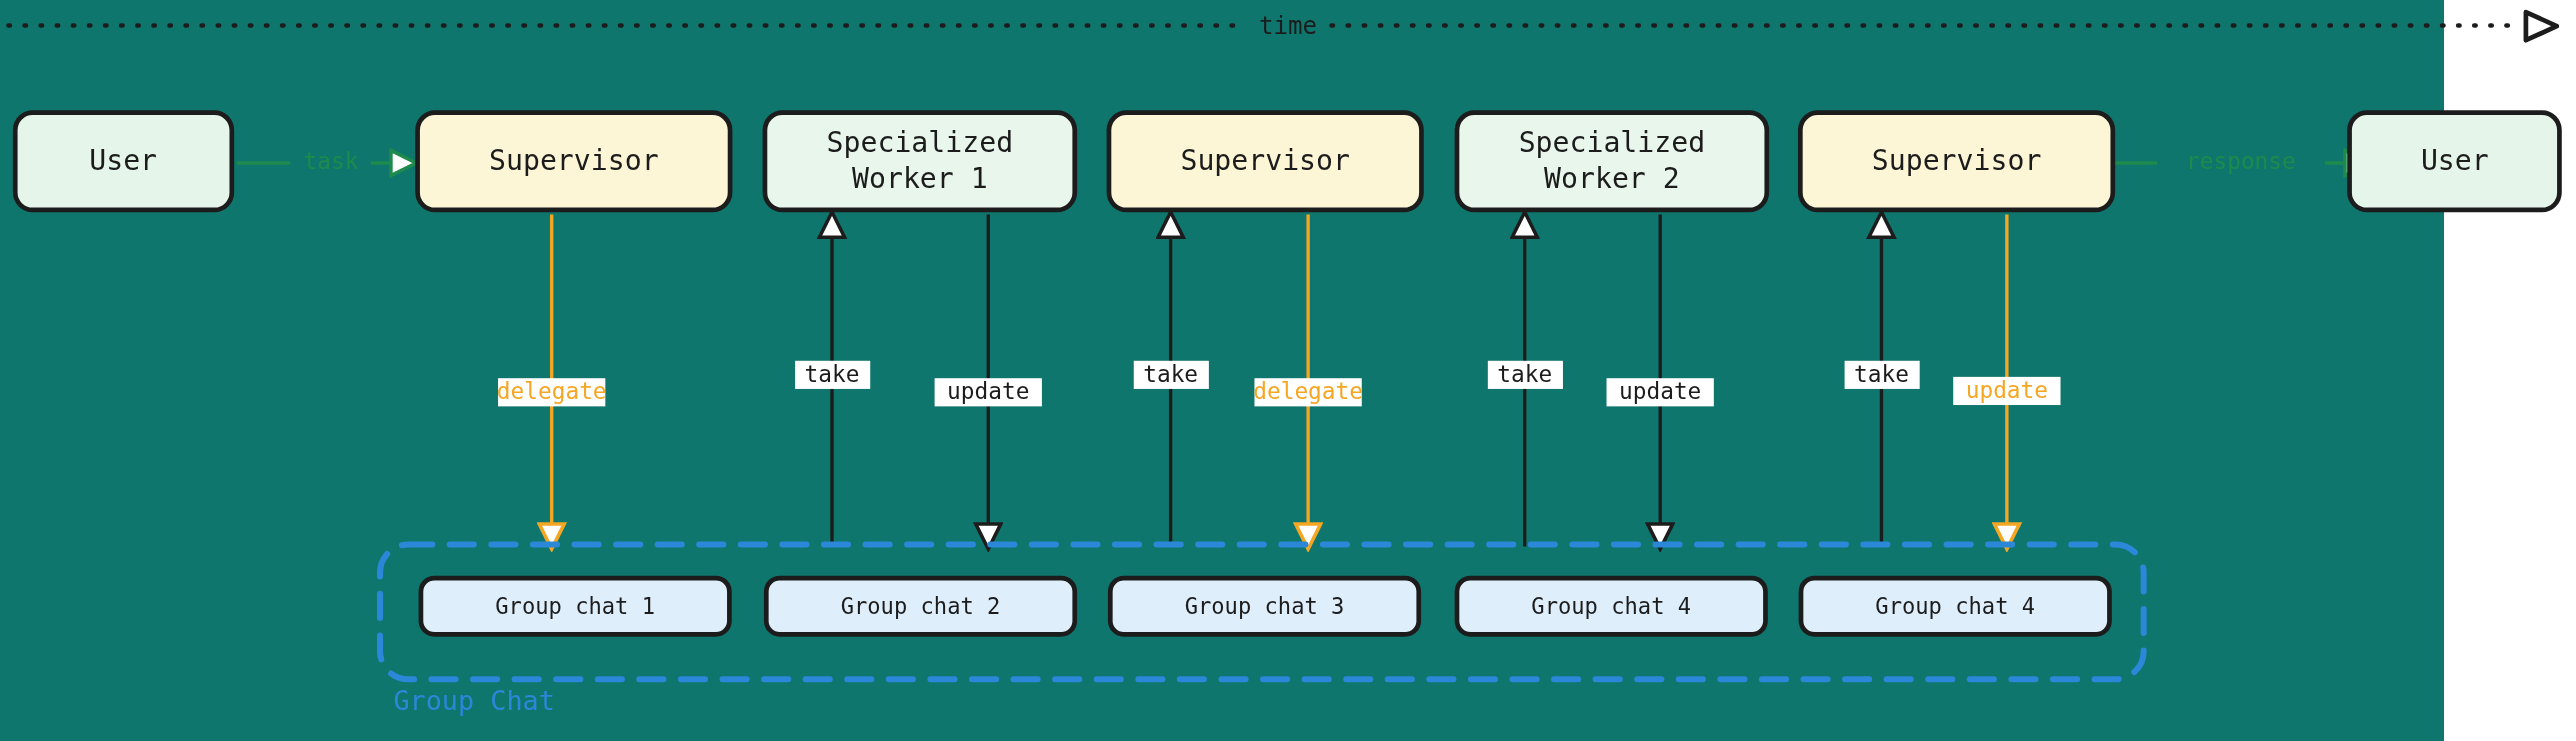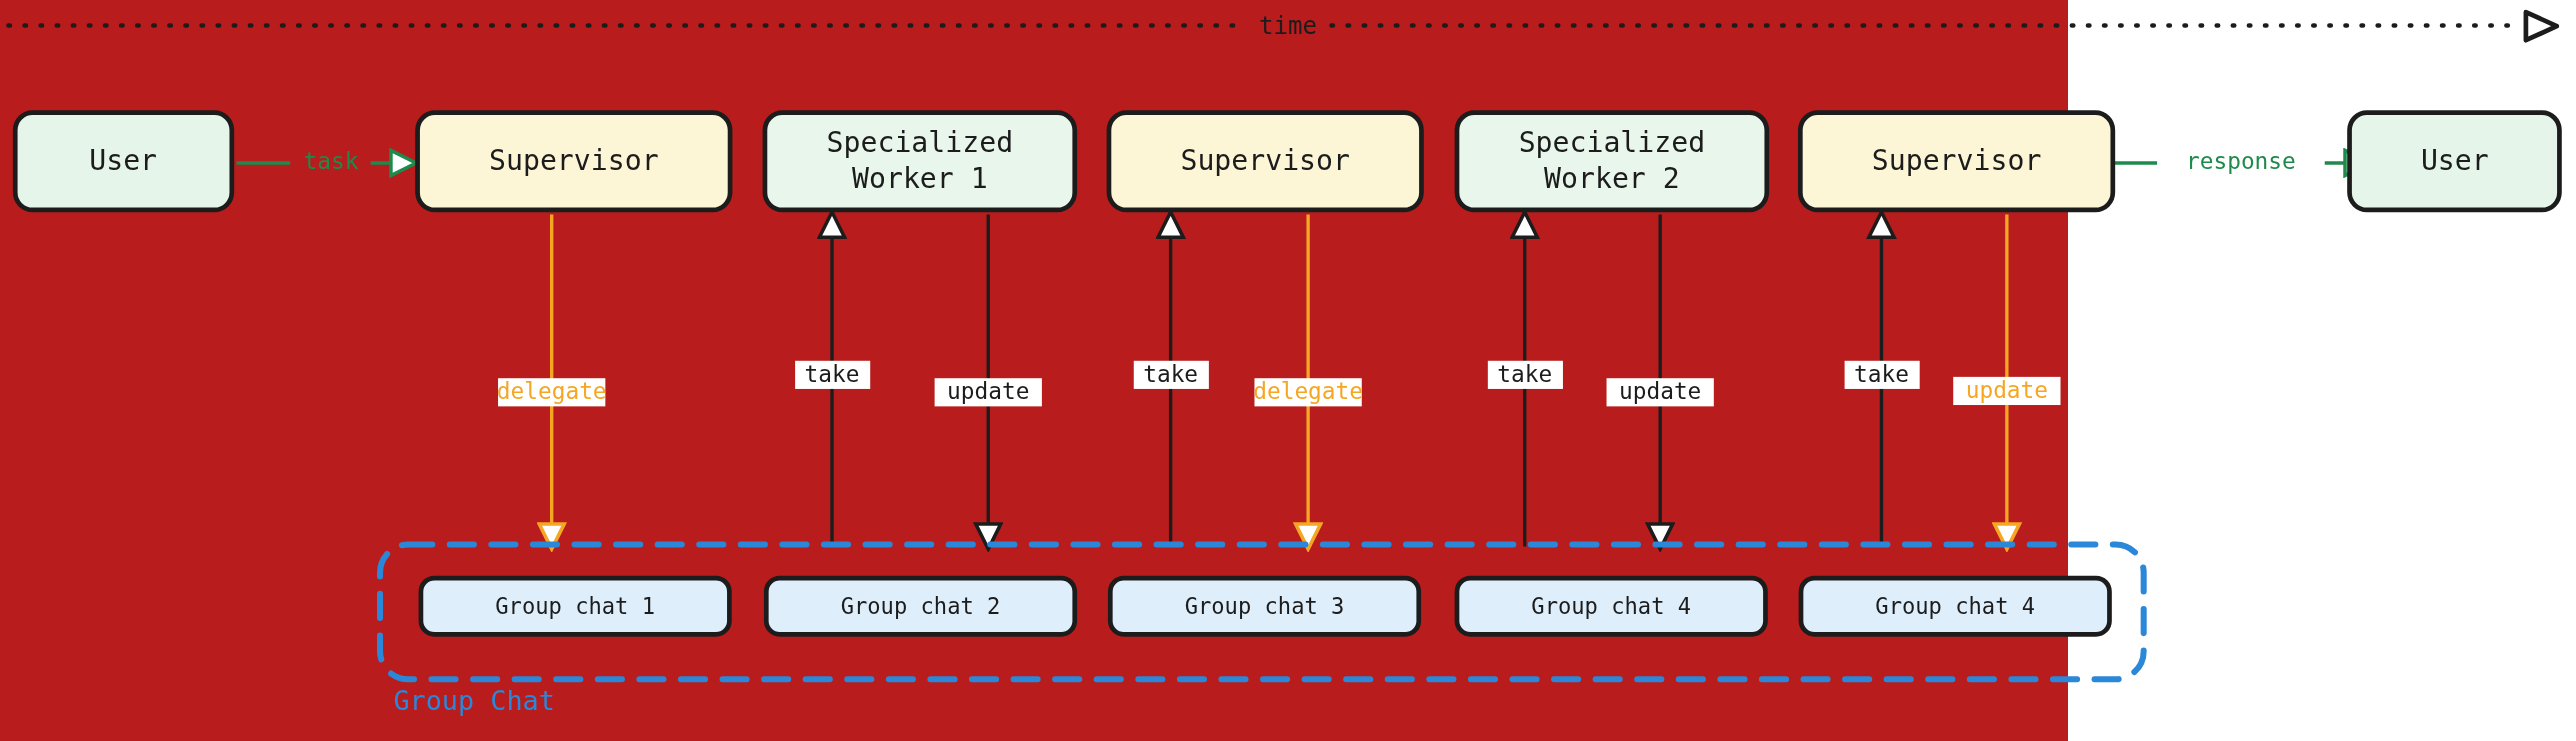--- a/index.html
+++ b/index.html
@@ -8,23 +8,23 @@
     background: #ffffff;
   }
   body {
     width: 2576px;
     height: 741px;
     font-family: "DejaVu Sans Mono", "Liberation Mono", monospace;
     overflow: hidden;
   }
   #stage {
     position: relative;
-    width: 2068px;
+    width: 2444px;
     height: 741px;
-    background: #b91c1c;
+    background: #0f766e;
   }
   #canvas {
     position: absolute;
     top: 0; left: 0;
     width: 2576px;
     height: 741px;
   }
   .node-text {
     font-family: "DejaVu Sans Mono", "Liberation Mono", monospace;
     font-size: 42px;

